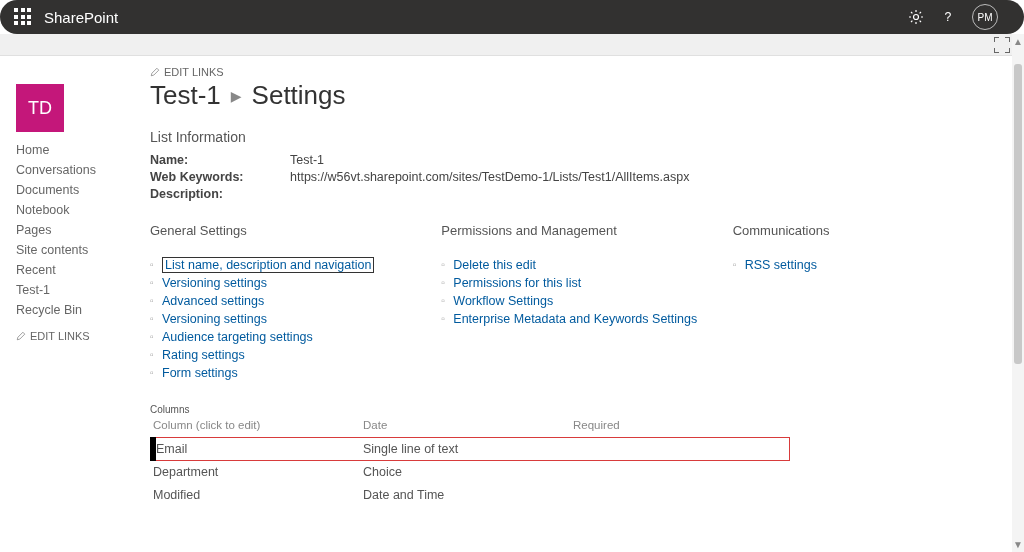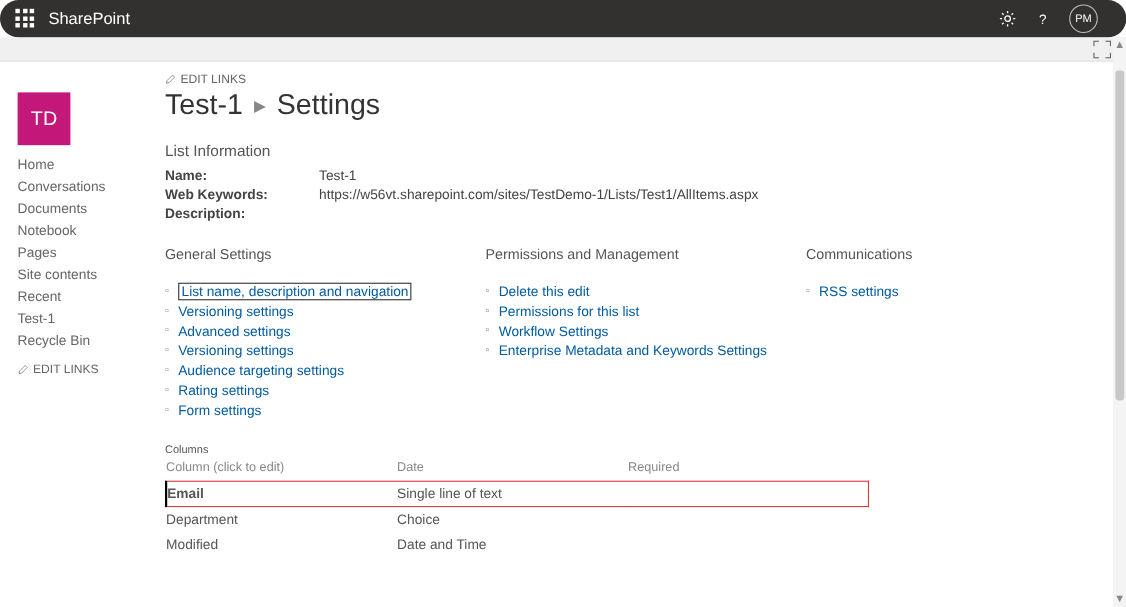--- a/index.html
+++ b/index.html
@@ -115,21 +115,21 @@
     .col-table td {
       padding: 4px 8px 4px 0; color:#555;
       cursor:pointer;
       border-top: 1px solid transparent;
       border-bottom: 1px solid transparent;
     }
     .col-table tr.highlight td {
       border-top:1px solid #d83b3b;
       border-bottom:1px solid #d83b3b;
     }
-    .col-table tr.highlight td:first-child { border-left:2px solid #000000;font-weight:bold;}
+    .col-table tr.highlight td:first-child { border-left:6px solid #000000;}
     .col-table tr.highlight td:last-child { border-right:1px solid #d83b3b;}
     
     .scroll-track {
       position:fixed; right:0; top:34px; bottom:0; width:12px; background:#f4f4f4;
     }
     .scroll-thumb { position:absolute; top:30px; height:300px; left:2px; right:2px; background:#c8c8c8; border-radius:3px;}
     .scroll-arrow { position:absolute; left:0; right:0; text-align:center; color:#888; font-size:10px;}
   </style>
 </head>
 <body>

